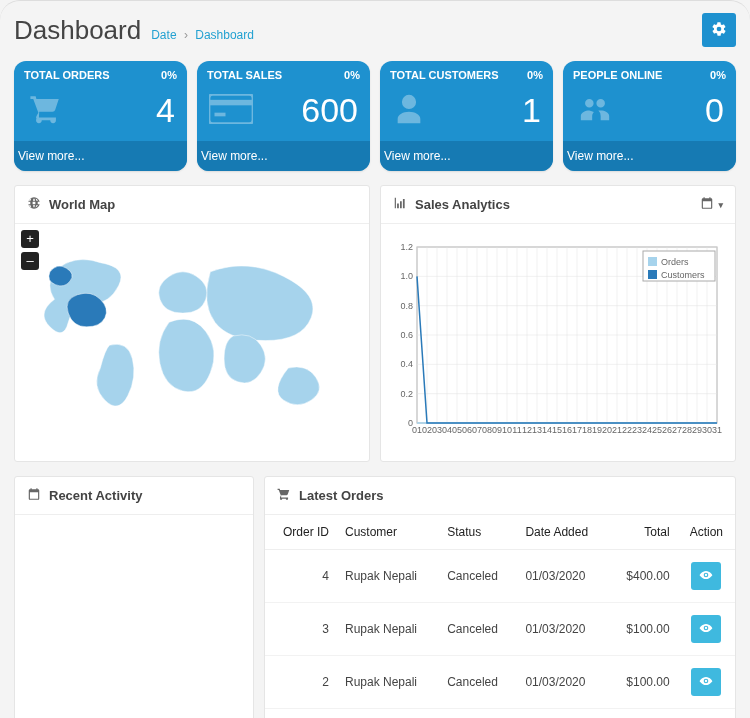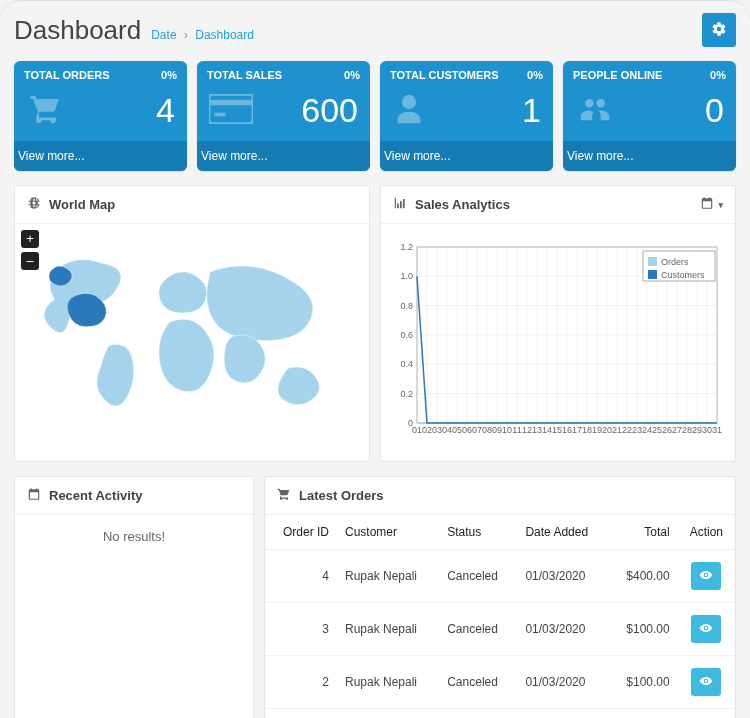--- a/index.html
+++ b/index.html
@@ -12,21 +12,21 @@
   .page-title { font-size: 26px; font-weight: 300; color: #444; }
   .breadcrumb { font-size: 12px; color: #23a1d1; }
   .bc-home { color: #23a1d1; cursor: pointer; }
   .bc-sep { color: #999; margin: 0 4px; }
   .bc-current { color: #23a1d1; }
   .gear-btn { background: #1e91cf; color: #fff; border: none; border-radius: 3px; width: 34px; height: 34px; display: flex; align-items: center; justify-content: center; cursor: pointer; }
   .gear-btn svg { fill: #fff; }
 
   
   .tiles { display: flex; gap: 10px; padding: 0 14px; }
-  .tile { flex: 1; background: #1e91cf; color: #fff; border-radius: 6px; overflow: hidden; box-shadow: 0 1px 2px rgba(0,0,0,.1); }
+  .tile { flex: 1; background: #1e91cf; color: #fff; border-radius: 12px; overflow: hidden; box-shadow: 0 1px 2px rgba(0,0,0,.1); }
   .tile-head { display: flex; justify-content: space-between; align-items: center; padding: 8px 10px 4px; font-size: 11px; font-weight: 600; }
   .tile-body { display: flex; justify-content: space-between; align-items: center; padding: 4px 12px 10px; min-height: 56px; }
   .tile-icon { opacity: .35; }
   .tile-icon svg { fill: #fff; }
   .tile-value { font-size: 34px; font-weight: 300; }
   .tile-foot { background: #167ab3; padding: 8px 4px; font-size: 12px; cursor: pointer; }
 
   
   .row { display: flex; gap: 10px; padding: 14px 14px 0; }
   .panel { background: #fff; border: 1px solid #e5e5e5; border-radius: 3px; flex: 1; }
@@ -295,21 +295,20 @@
       <div class="panel-head">
         <div class="left">
           <span>
             <svg width="14" height="14" viewBox="0 0 24 24">
                 <path d="M19 4h-1V2h-2v2H8V2H6v2H5a2 2 0 0 0-2 2v14a2 2 0 0 0 2 2h14a2 2 0 0 0 2-2V6a2 2 0 0 0-2-2Zm0 16H5V9h14Z"></path>
               </svg>
           </span>
           <span>Recent Activity</span>
         </div>
       </div>
-      <div class="no-results">No results!</div>
     </div>
 
     <div class="panel col-orders">
       <div class="panel-head">
         <div class="left">
           <span>
             <svg width="14" height="14" viewBox="0 0 24 24">
                 <path d="M7 22a2 2 0 1 0-2-2 2 2 0 0 0 2 2Zm10 0a2 2 0 1 0-2-2 2 2 0 0 0 2 2ZM7.2 14h9.4a2 2 0 0 0 1.9-1.4L21 5H5.2l-.5-2H1v2h2l3.6 9.6-1.3 2.4A2 2 0 0 0 7 20h12v-2H7Z"></path>
               </svg>
           </span>

